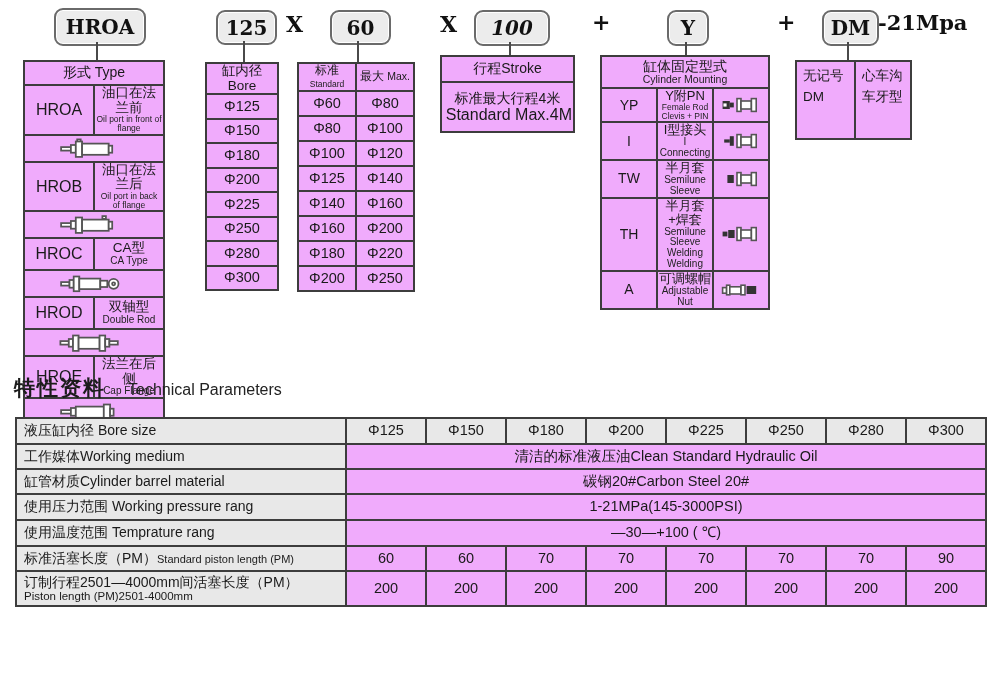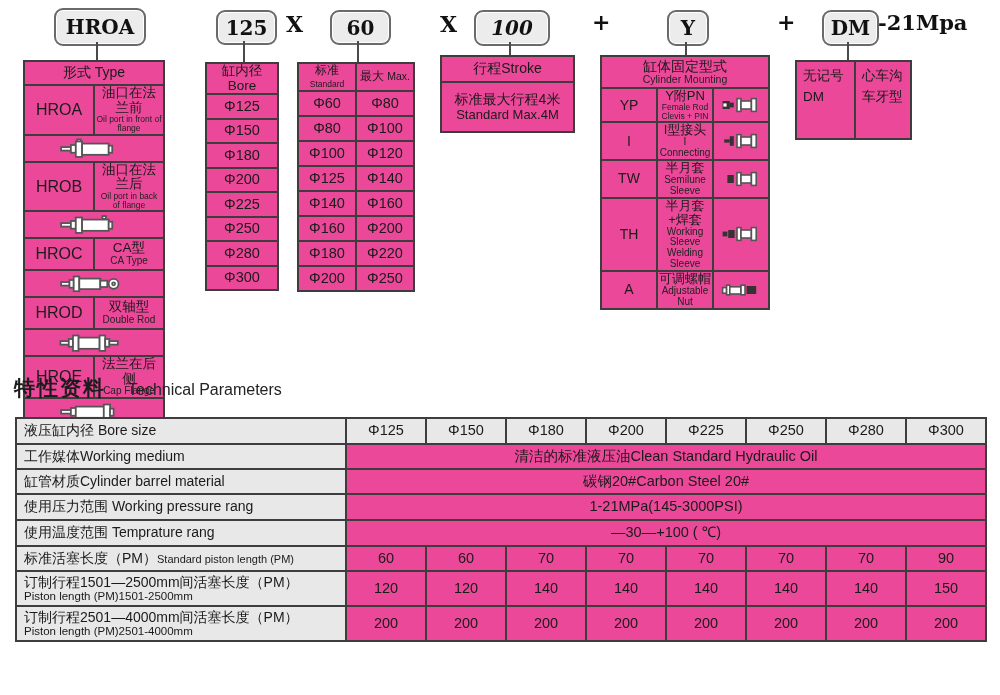--- a/index.html
+++ b/index.html
@@ -17,21 +17,21 @@
     font-family:"DejaVu Serif", serif;font-weight:bold;font-size:20px;color:#111;
     box-shadow:0 0 0 1px #fff inset;
   }
   .code-sep{
     position:absolute;font-family:"DejaVu Serif", serif;font-weight:bold;
     font-size:22px;color:#111;line-height:1;
   }
   .vline{position:absolute;width:2px;background:#4a4a4a;}
 
   
-  table{border-collapse:collapse;table-layout:fixed;background:#ec4899;}
+  table{border-collapse:collapse;table-layout:fixed;background:#f0abfc;}
   td,th{
     border:2px solid #3d3d3d;text-align:center;vertical-align:middle;
     padding:0 1px;font-weight:normal;line-height:1.08;color:#1a1a1a;
     overflow:hidden;
   }
   .cn{font-size:14px;display:block;}
   .en{font-size:8.5px;display:block;color:#222;}
   .inline-en{font-size:11px;}
 
   .type-table{left:23px;top:60px;width:142px;}
@@ -47,21 +47,21 @@
   .rod-table{left:297px;top:62px;width:118px;}
   .rod-table th{height:23px;font-size:14px;}
   .rod-table td{height:23px;font-size:14.5px;}
   .rod-table .sub{font-size:12px;}
   .rod-table .sub .small{font-size:8.5px;}
 
   .stroke-table{left:440px;top:55px;width:135px;}
   .stroke-table th{height:24px;font-size:14px;}
   .stroke-table td{height:48px;}
   .stroke-table .cn{font-size:14px;}
-  .stroke-table .en2{font-size:13px;display:block;}
+  .stroke-table .en2{font-size:16px;display:block;text-align:right;}
 
   .mount-table{left:600px;top:55px;width:170px;}
   .mount-table th{height:30px;}
   .mount-table th .cn{font-size:14px;}
   .mount-table th .en{font-size:10.5px;}
   .mount-table td.mcode{width:30px;font-size:14px;}
   .mount-table td.mname{width:92px;}
   .mount-table td.mname .cn{font-size:13px;}
   .mount-table td.micon{width:44px;padding:1px;}
   .mount-table tr.r-yp td,.mount-table tr.r-i td,.mount-table tr.r-tw td{height:26px;}
@@ -363,21 +363,21 @@
                 <rect x="8" y="6" width="8" height="10" fill="#333" stroke="none"></rect>
                 <rect x="20" y="3" width="5" height="16"></rect>
                 <rect x="25" y="6" width="13" height="10"></rect>
                 <rect x="38" y="3" width="6" height="16"></rect>
               </svg></span></td>
     </tr>
     <tr class="r-th">
       <td class="mcode">TH</td>
       <td class="mname">
             <span class="cn">半月套+焊套</span>
-            <span class="en" style="font-size:10px">Working Sleeve Welding Sleeve</span>
+            <span class="en" style="font-size:10px">Semilune Sleeve Welding Welding</span>
           </td>
       <td class="micon"><span><svg width="40" height="18" viewBox="0 0 50 22" stroke="#555" stroke-width="2" fill="#fff">
                 <rect x="2" y="8" width="6" height="6" fill="#333" stroke="none"></rect>
                 <rect x="9" y="6" width="8" height="10" fill="#333" stroke="none"></rect>
                 <rect x="20" y="3" width="5" height="16"></rect>
                 <rect x="25" y="6" width="13" height="10"></rect>
                 <rect x="38" y="3" width="6" height="16"></rect>
               </svg></span></td>
     </tr>
     <tr class="r-a">
@@ -463,34 +463,20 @@
       <td>60</td>
       <td>70</td>
       <td>70</td>
       <td>70</td>
       <td>70</td>
       <td>70</td>
       <td>90</td>
     </tr>
     <tr class="h37">
       <td class="lbl">
-            <span style="display:block;line-height:1.1">订制行程1501—2500mm间活塞长度（PM）</span>
-            <span class="en2">Piston length (PM)1501-2500mm</span>
-          </td>
-      <td>120</td>
-      <td>120</td>
-      <td>140</td>
-      <td>140</td>
-      <td>140</td>
-      <td>140</td>
-      <td>140</td>
-      <td>150</td>
-    </tr>
-    <tr class="h37">
-      <td class="lbl">
             <span style="display:block;line-height:1.1">订制行程2501—4000mm间活塞长度（PM）</span>
             <span class="en2">Piston length (PM)2501-4000mm</span>
           </td>
       <td>200</td>
       <td>200</td>
       <td>200</td>
       <td>200</td>
       <td>200</td>
       <td>200</td>
       <td>200</td>

